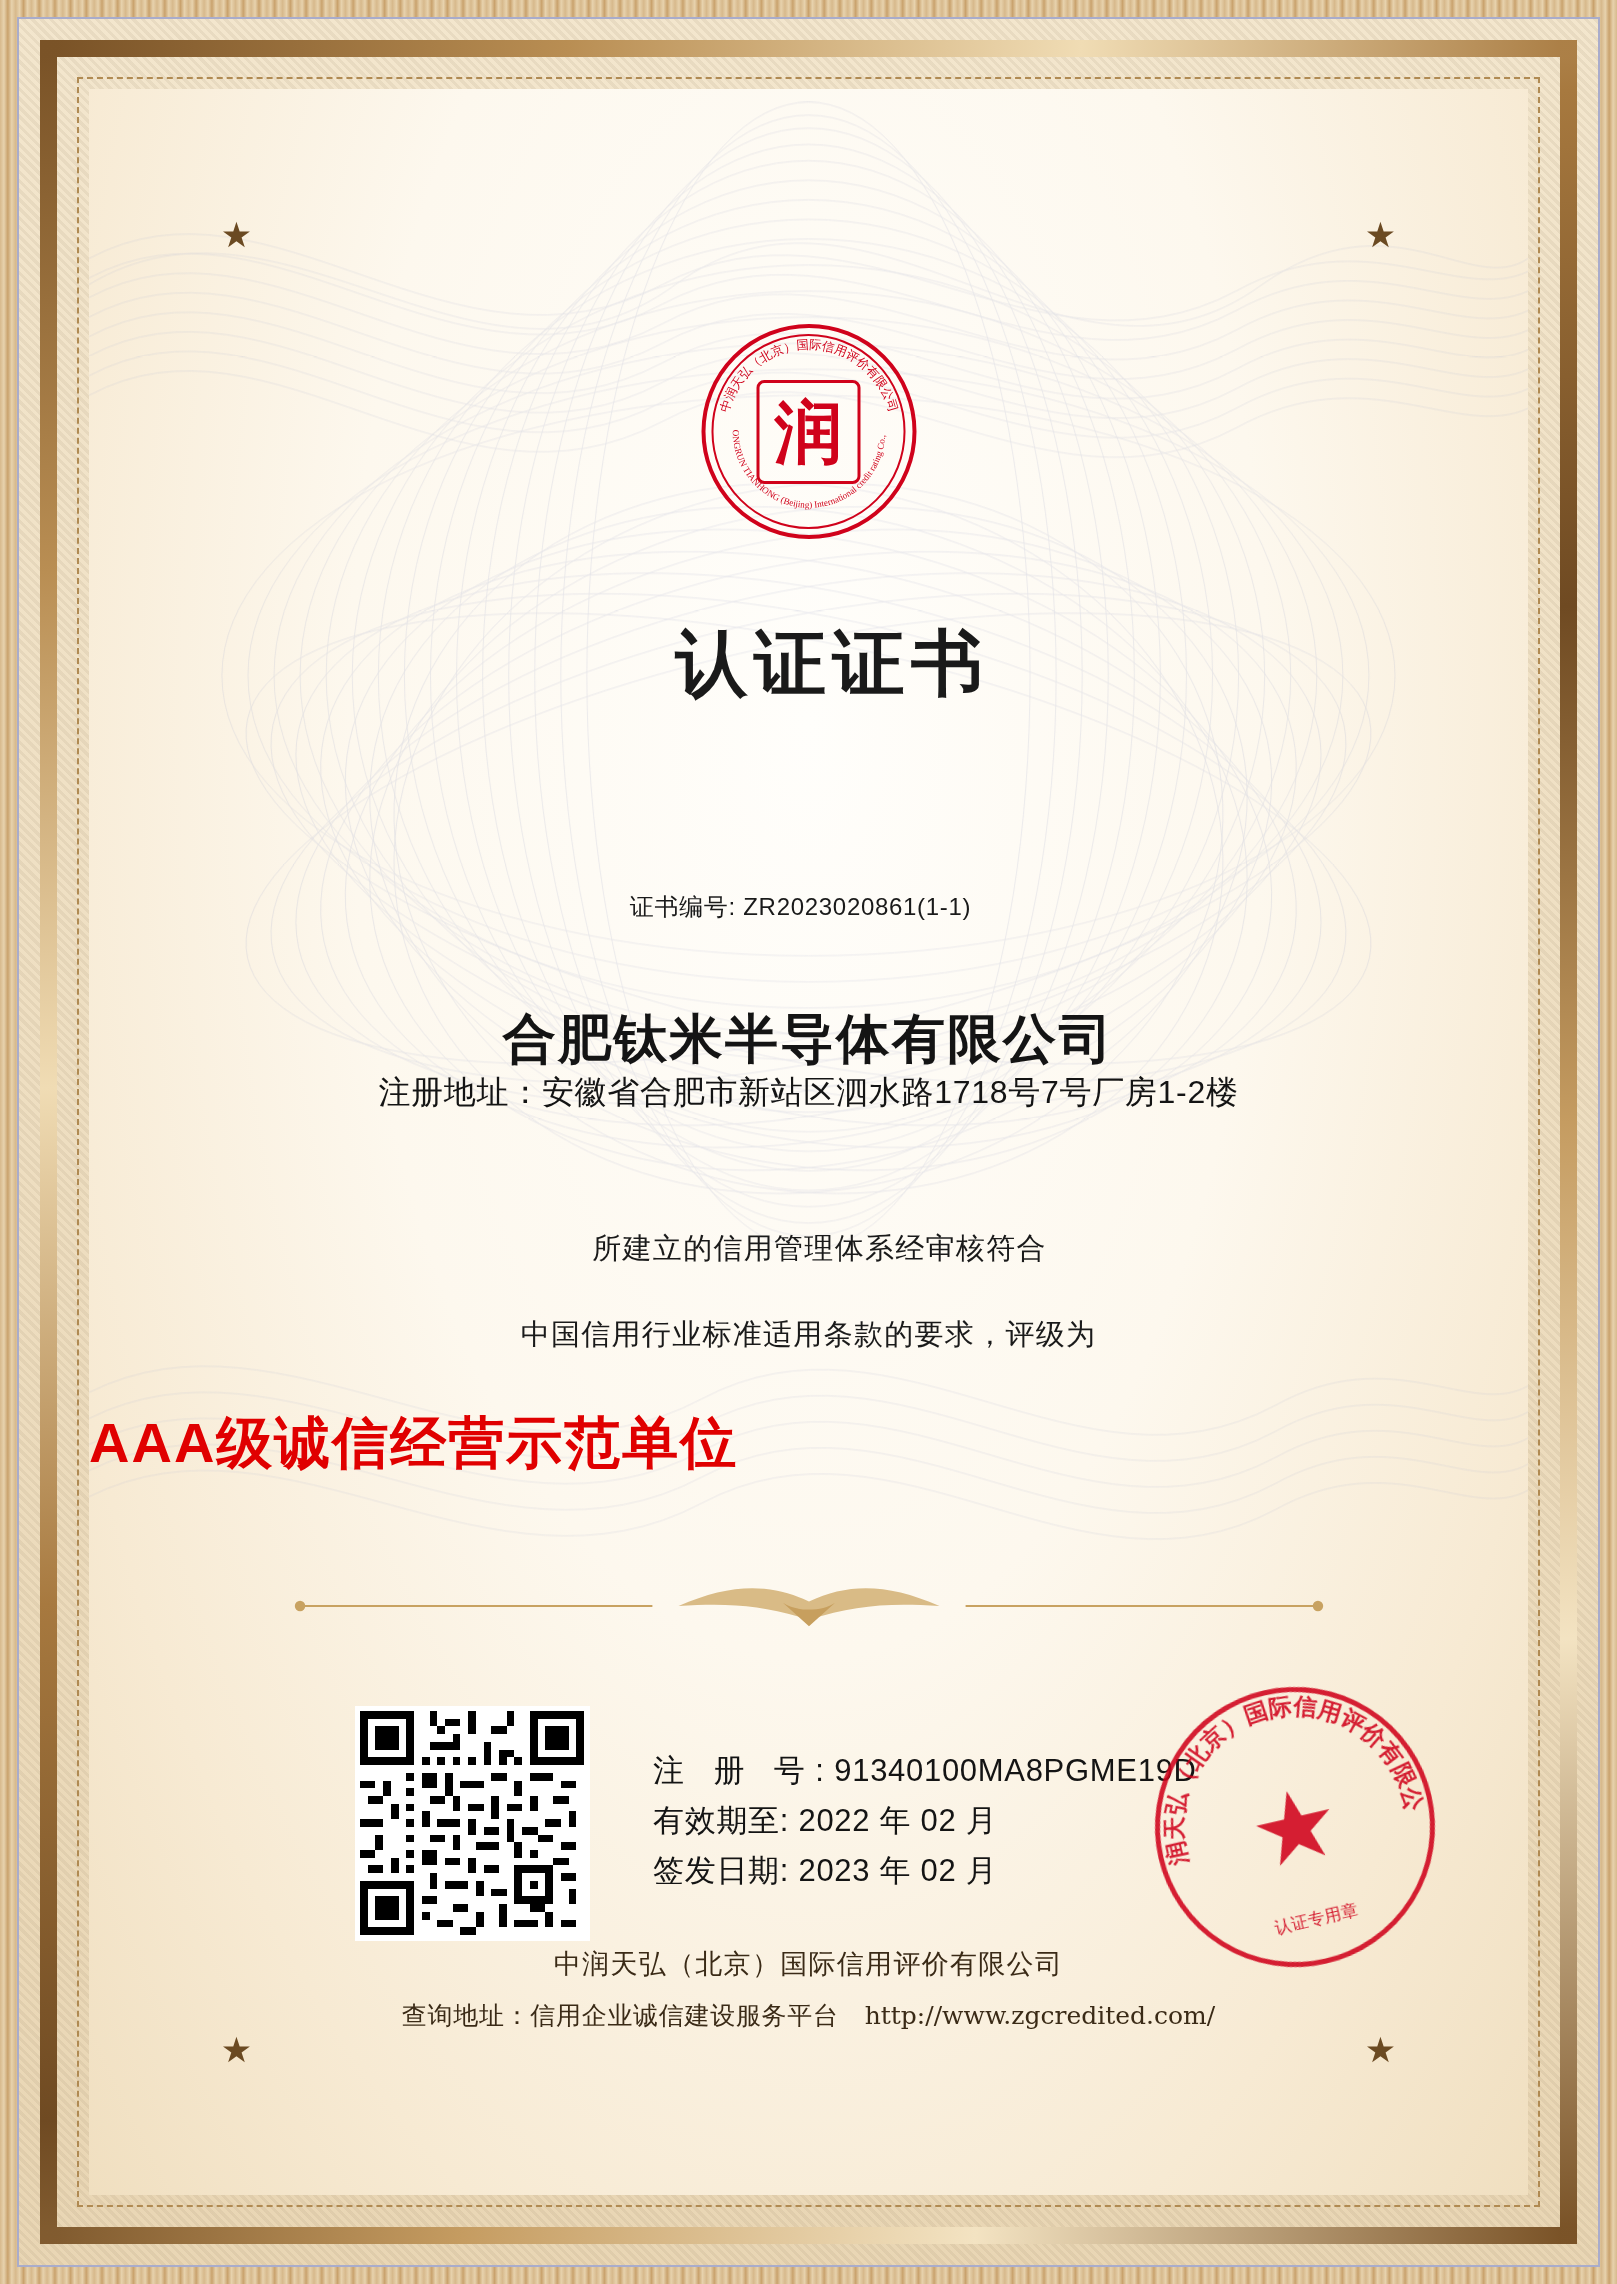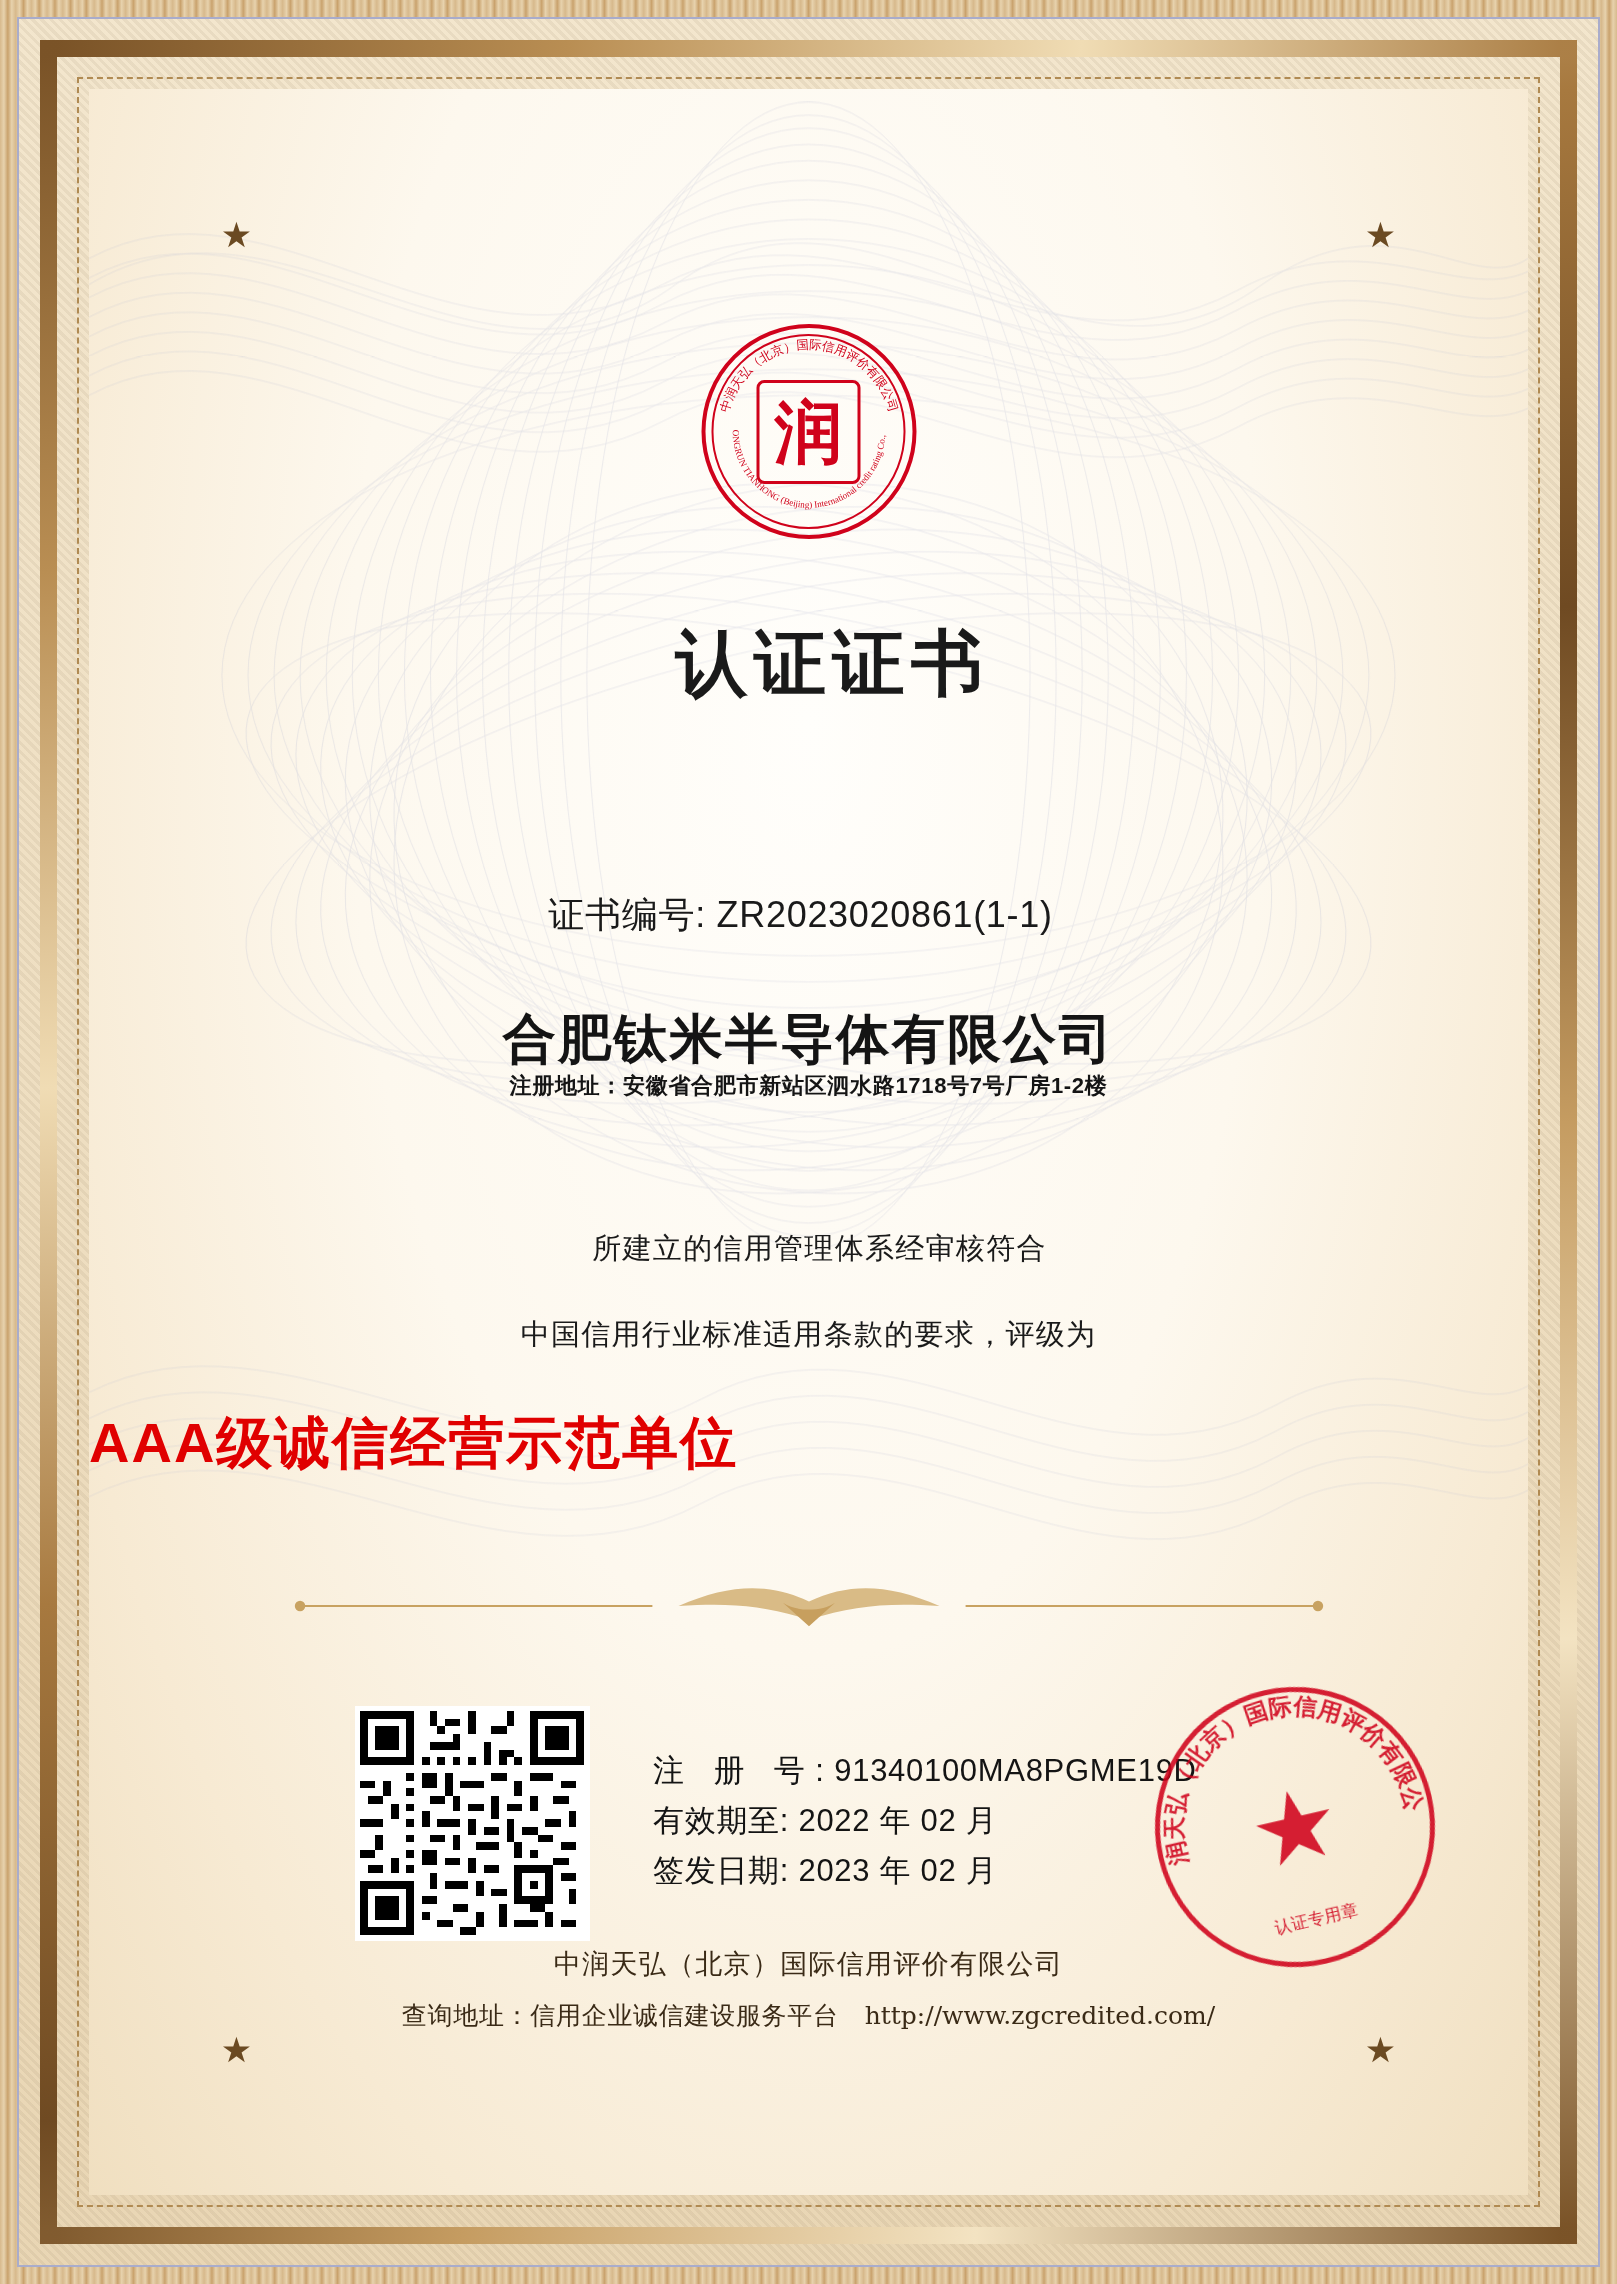--- a/index.html
+++ b/index.html
@@ -137,21 +137,21 @@
     letter-spacing: 6.5px;
     line-height: 1.28;
   }
   .title .line2 { display: block; margin-left: 48px; }
 
   .cert-no {
     position: absolute;
     left: 0; right: 16px;
     top: 802px;
     text-align: center;
-    font-size: 36px;
+    font-size: 24px;
     color: #1a1a1a;
     letter-spacing: 0.7px;
   }
 
   .company {
     position: absolute;
     left: 0; right: 0;
     top: 884px;
     text-align: center;
     font-family: "DejaVu Sans", sans-serif;
@@ -160,22 +160,22 @@
     color: #141414;
     letter-spacing: 2.6px;
     margin-top: 31px;
   }
 
   .address {
     position: absolute;
     left: 0; right: 0;
     top: 982px;
     text-align: center;
-    font-weight: bold;
-    font-size: 22px;
+    font-weight: normal;
+    font-size: 32px;
     color: #141414;
     letter-spacing: 0.7px;
   }
 
   .body-line {
     position: absolute;
     left: 0; right: 0;
     text-align: center;
     font-size: 29px;
     color: #1a1a1a;

